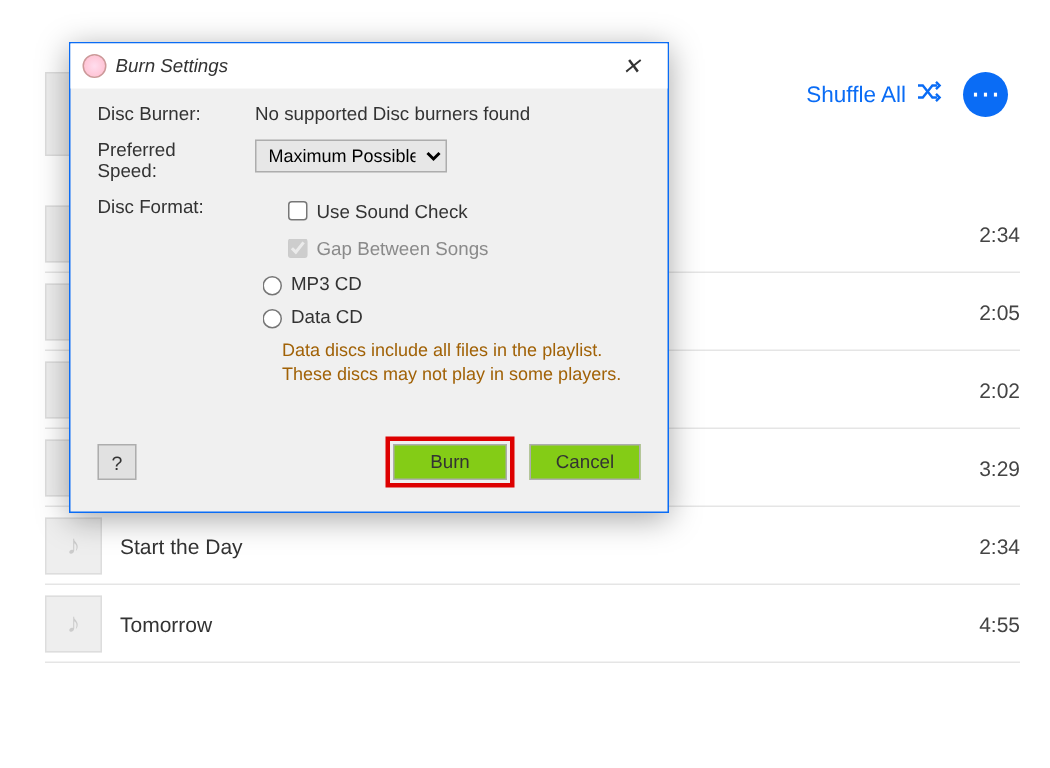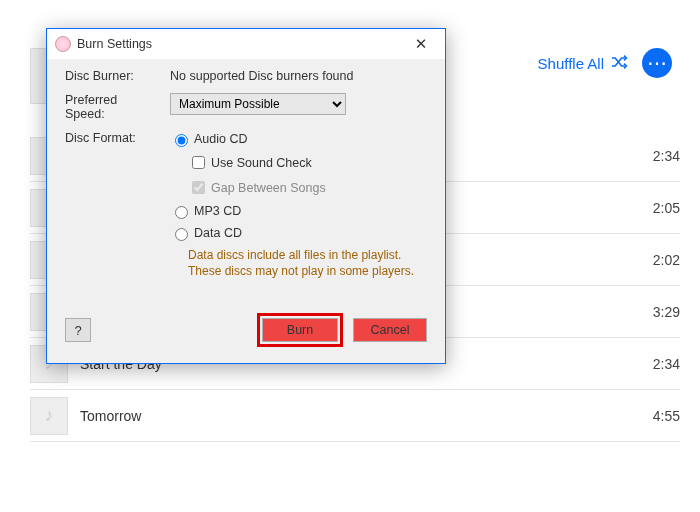--- a/index.html
+++ b/index.html
@@ -67,37 +67,38 @@
     background:#f0f0f0;
     border:1px solid #0a6cf5;
     box-shadow: 0 4px 20px rgba(0,0,0,0.35);
     font-size:12.5px;
     color:#333;
   }
   .titlebar {
     display:flex; align-items:center;
     padding: 6px 8px;
     background:#fff;
+    font-style:italic;
   }
   .titlebar .app-icon {
     width:16px;height:16px;border-radius:50%;
     border:1px solid #c99; margin-right:6px;
     background:radial-gradient(circle,#fde,#fbc);
   }
   .titlebar .title { flex:1; color:#333; }
   .titlebar .close { width:32px; text-align:center; color:#333; font-size:15px; cursor:default; }
 
   .dlg-body { padding: 10px 18px 16px 18px; }
   .row { display:flex; margin-bottom:10px; }
   .lbl { width:105px; padding-right:19px; color:#333; }
   .val { flex:1; color:#333; }
 
   select.speed {
     background:#e7e7e7; border:1px solid #adadad;
-    height:22px; width:176px; font-size:12px; padding:0 4px;
+    height:22px; width:128px; font-size:12px; padding:0 4px;
   }
 
   .opt { display:flex; align-items:center; margin-bottom:6px; }
   .opt input { margin-right:6px; }
   .indent { padding-left:18px; }
   .muted { color:#8a8a8a; }
 
   .note { padding-left:18px; color:#a16207; font-size:12px; line-height:1.35; margin-top:2px; }
 
   .footer {
@@ -106,21 +107,21 @@
   }
   .help-btn {
     width:26px;height:24px;
     background:#e1e1e1;border:1px solid #adadad;
     display:flex;align-items:center;justify-content:center;
     font-size:13px;
   }
   .spacer { flex:1; }
   .btn {
     height:24px; min-width:74px;
-    background:#ef4444; border:1px solid #adadad;
+    background:#84cc16; border:1px solid #adadad;
     padding:0 12px;
     display:flex;align-items:center;justify-content:center;
     font-size:12.5px;
   }
   .burn-highlight {
     border:3px solid #d00; padding:2px; margin-right:10px;
   }
   .burn-highlight .btn { min-width:76px; }
 
 </style>
@@ -193,24 +194,20 @@
       <div class="val">
         <select class="speed">
           <option>Maximum Possible</option>
         </select>
       </div>
     </div>
 
     <div class="row" style="margin-bottom:20px;">
       <div class="lbl">Disc Format:</div>
       <div class="val">
-        <label class="opt">
-          <input type="radio" name="fmt" checked="" style="">
-          <span>Audio CD</span>
-        </label>
         <label class="opt indent">
           <input type="checkbox" style="">
           <span>Use Sound Check</span>
         </label>
         <label class="opt indent muted">
           <input type="checkbox" checked="" disabled="" style="">
           <span>Gap Between Songs</span>
         </label>
         <label class="opt">
           <input type="radio" name="fmt" style="">

